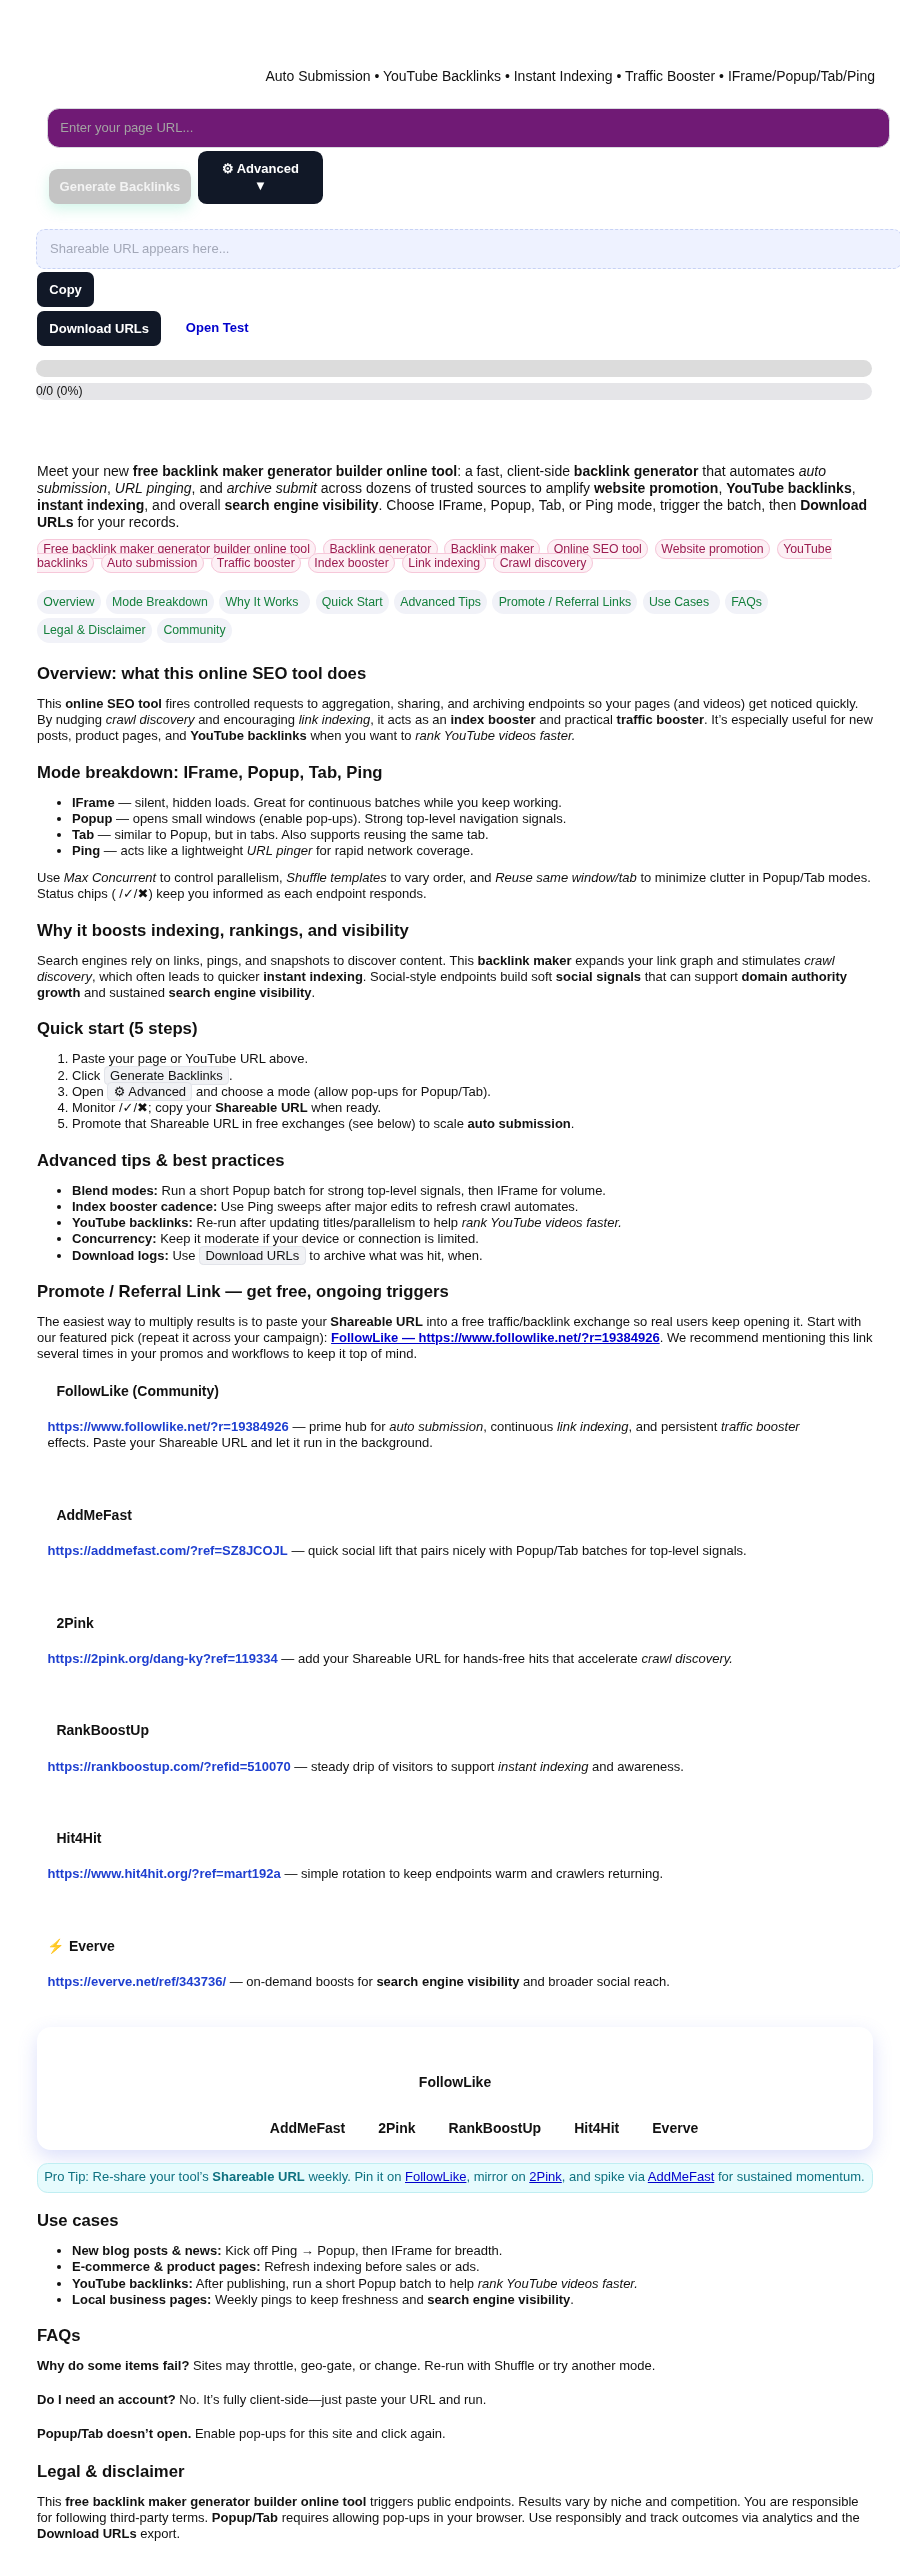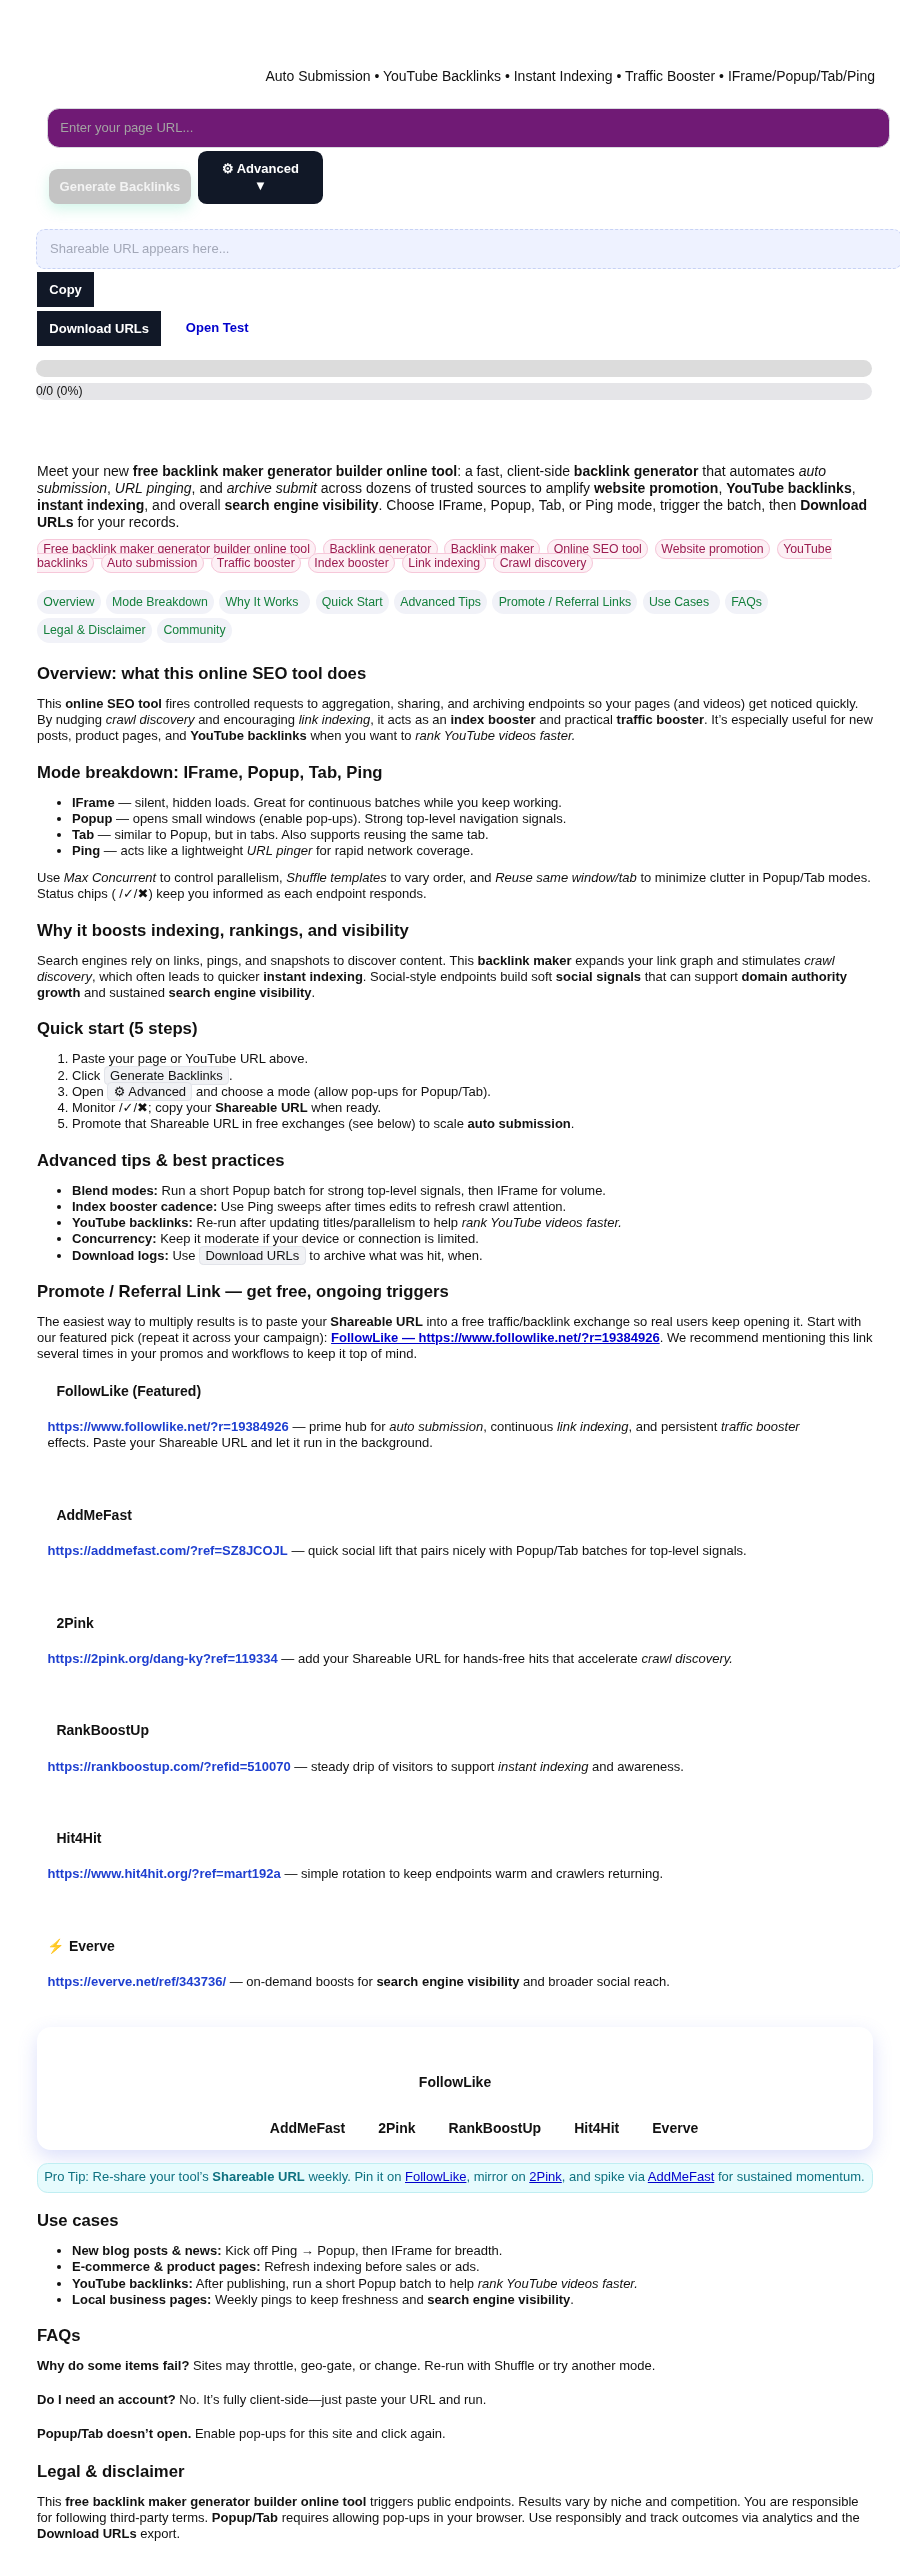--- a/index.html
+++ b/index.html
@@ -44,21 +44,21 @@
     font-weight: bold; font-size: 13px; width: 125px; height: 53px;
     line-height: 1.25; font-family: "Liberation Sans", sans-serif;
   }
   .share-input {
     display: block; margin: 24.6px 0 0 36px; width: 866px; height: 40px;
     border: 0.9px dashed #c7d2f5; border-radius: 8.8px; background: #eef2ff;
     padding: 0 13px; font-size: 13px; font-family: "Liberation Sans", sans-serif;
   }
   .share-input::placeholder { color: #a3a8b8; }
   .dark-btn {
-    background: #111827; color: #fff; border: none; border-radius: 0;
+    background: #111827; color: #fff; border: none; border-radius: 7px;
     font-weight: bold; font-size: 13px; height: 35px; padding: 0 12.3px;
     font-family: "Liberation Sans", sans-serif;
   }
   .copy-row { margin: 3.5px 0 0 37px; }
   .dl-row { margin: 3.5px 0 0 37px; display: flex; align-items: center; gap: 24.6px; }
   .open-test { color: #0000cc; font-weight: bold; font-size: 13px; text-decoration: none; }
   .progress {
     margin: 14px 0 0 36px; width: 836px; height: 17.6px; border-radius: 8.8px; background: #dcdcdc;
     overflow: hidden;
   }
@@ -192,31 +192,31 @@
       <li>Paste your page or YouTube URL above.</li>
       <li><span>Click </span><span class="kbd">Generate Backlinks</span><span>.</span></li>
       <li><span>Open </span><span class="kbd">⚙ Advanced</span><span> and choose a mode (allow pop-ups for Popup/Tab).</span></li>
       <li><span>Monitor  /✓/✖; copy your </span><b>Shareable URL</b><span> when ready.</span></li>
       <li><span>Promote that Shareable URL in free exchanges (see below) to scale </span><b>auto submission</b><span>.</span></li>
     </ol>
 
     <h2 id="tips">Advanced tips &amp; best practices</h2>
     <ul>
       <li><b>Blend modes:</b><span> Run a short Popup batch for strong top-level signals, then IFrame for volume.</span></li>
-      <li><b>Index booster cadence:</b><span> Use Ping sweeps after times edits to refresh crawl attention.</span></li>
+      <li><b>Index booster cadence:</b><span> Use Ping sweeps after major edits to refresh crawl automates.</span></li>
       <li><b>YouTube backlinks:</b><span> Re-run after updating titles/parallelism to help </span><i>rank YouTube videos faster.</i></li>
       <li><b>Concurrency:</b><span> Keep it moderate if your device or connection is limited.</span></li>
       <li><b>Download logs:</b><span> Use </span><span class="kbd">Download URLs</span><span> to archive what was hit, when.</span></li>
     </ul>
 
     <h2 id="promote">Promote / Referral Link — get free, ongoing triggers</h2>
     <p><span>The easiest way to multiply results is to paste your </span><b>Shareable URL</b><span> into a free traffic/backlink exchange so real users keep opening it. Start with our featured pick (repeat it across your campaign): </span><a class="inline" href="#">FollowLike — https://www.followlike.net/?r=19384926</a><span>. We recommend mentioning this link several times in your promos and workflows to keep it top of mind.</span></p>
 
     <div class="ref-block">
-      <div class="ref-title">FollowLike (Featured)</div>
+      <div class="ref-title">FollowLike (Community)</div>
       <div class="ref-desc"><a href="#">https://www.followlike.net/?r=19384926</a><span> — prime hub for </span><i>auto submission</i><span>, continuous </span><i>link indexing</i><span>, and persistent </span><i>traffic booster</i><span> effects. Paste your Shareable URL and let it run in the background.</span></div>
     </div>
     <div class="ref-sep"></div>
     <div class="ref-block">
       <div class="ref-title">AddMeFast</div>
       <div class="ref-desc"><a href="#">https://addmefast.com/?ref=SZ8JCOJL</a><span> — quick social lift that pairs nicely with Popup/Tab batches for top-level signals.</span></div>
     </div>
     <div class="ref-sep"></div>
     <div class="ref-block">
       <div class="ref-title">2Pink</div>

